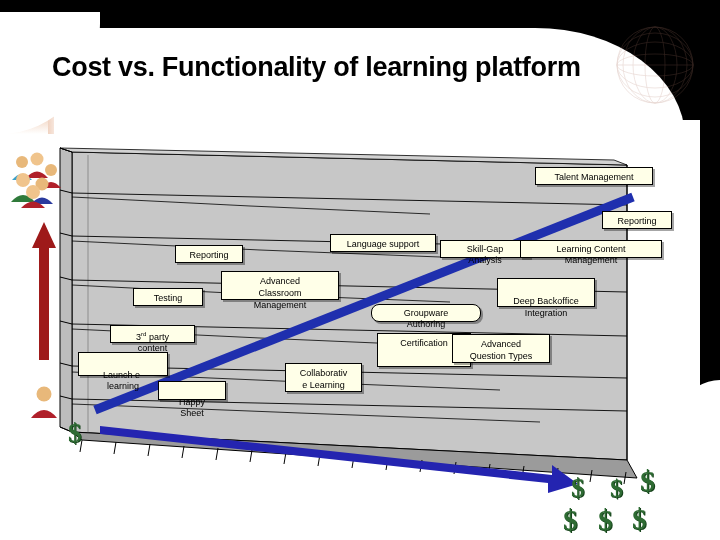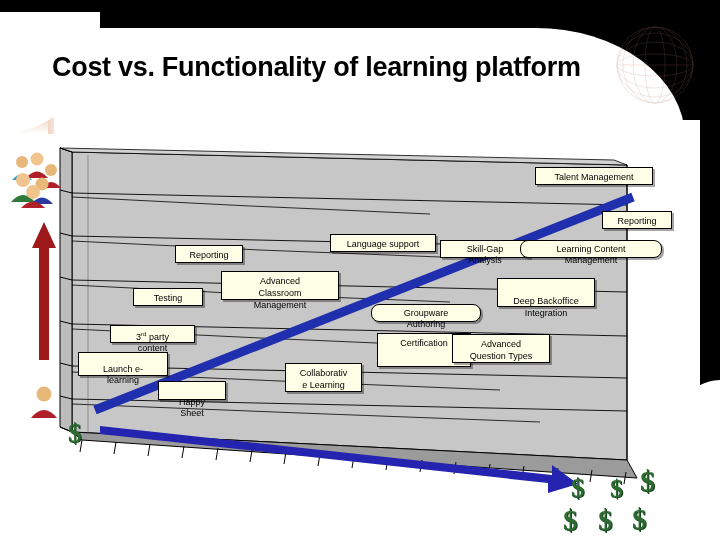--- a/index.html
+++ b/index.html
@@ -161,21 +161,21 @@
 
   <div class="lab multi" style="left:440px;top:204px;width:90px;height:18px;line-height:11px;padding-top:3px;margin-top:36px;">
     <div>Skill-Gap</div>
     <div>Analysis</div>
   </div>
 
   <div class="lab" style="left:330px;top:234px;width:106px;height:18px;line-height:14px;">
     <span>Language support</span>
   </div>
 
-  <div class="lab multi" style="left:520px;top:240px;width:142px;height:18px;line-height:11px;padding-top:3px;border-radius:8px;">
+  <div class="lab multi" style="left:520px;top:240px;width:142px;height:18px;line-height:11px;padding-top:3px;">
     <div>Learning Content</div>
     <div>Management</div>
   </div>
 
   <div class="lab" style="left:175px;top:245px;width:68px;height:18px;line-height:14px;">
     <span>Reporting</span>
   </div>
 
   <div class="lab multi" style="left:497px;top:278px;width:98px;height:29px;line-height:12px;padding-top:16px;">
     <div>Deep Backoffice</div>
@@ -204,21 +204,21 @@
 
   <div class="lab" style="left:333px;top:333px;width:94px;height:34px;line-height:14px;margin-left:44px;">
     <span>Certification</span>
   </div>
 
   <div class="lab multi" style="left:452px;top:334px;width:98px;height:29px;line-height:12px;padding-top:3px;">
     <div>Advanced</div>
     <div>Question Types</div>
   </div>
 
-  <div class="lab multi" style="left:78px;top:352px;width:90px;height:24px;line-height:11px;padding-top:11px;">
+  <div class="lab multi" style="left:78px;top:352px;width:90px;height:24px;line-height:11px;padding-top:17px;">
     <div>Launch e-</div>
     <div>learning</div>
   </div>
 
   <div class="lab multi" style="left:285px;top:363px;width:77px;height:29px;line-height:12px;padding-top:3px;">
     <div>Collaborativ</div>
     <div>e Learning</div>
   </div>
 
   <div class="lab multi" style="left:158px;top:381px;width:68px;height:18px;line-height:11px;padding-top:15px;">

